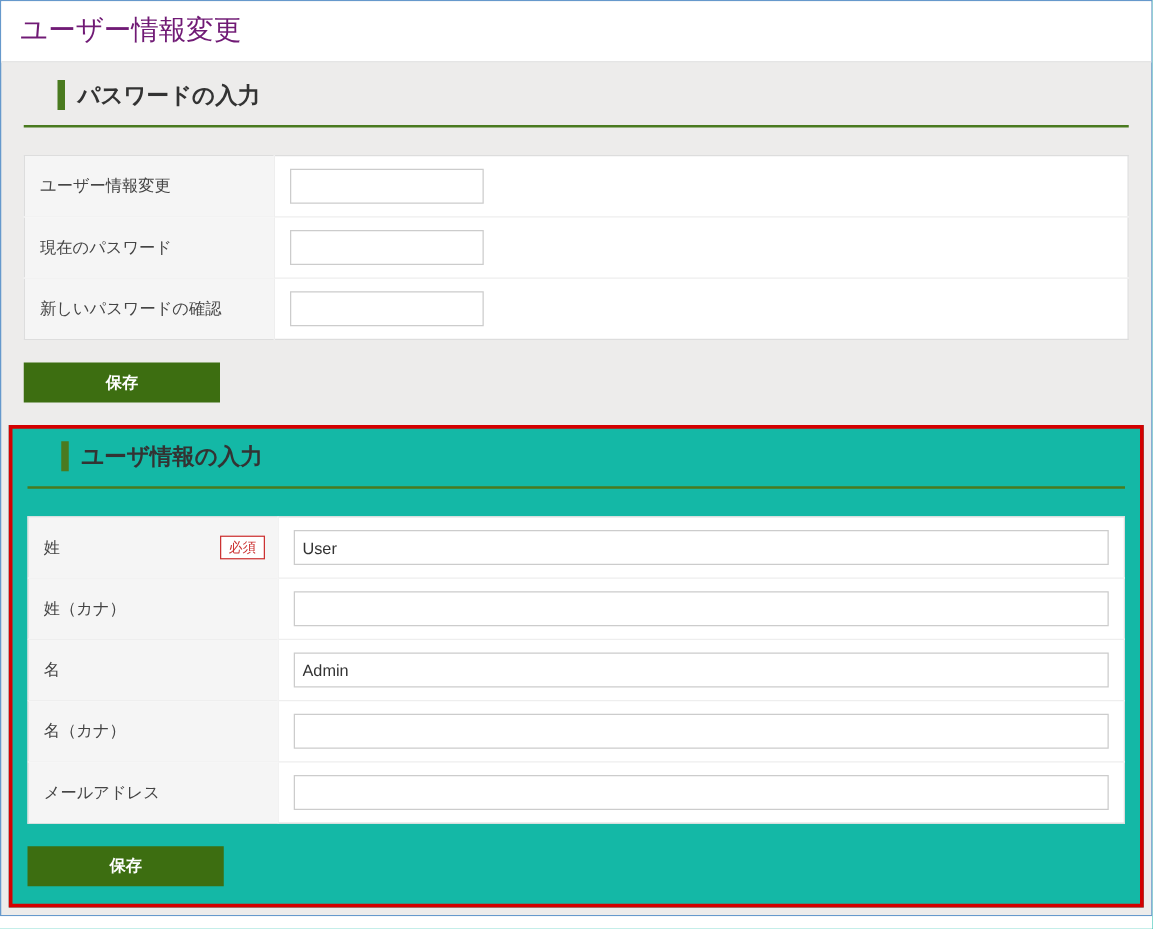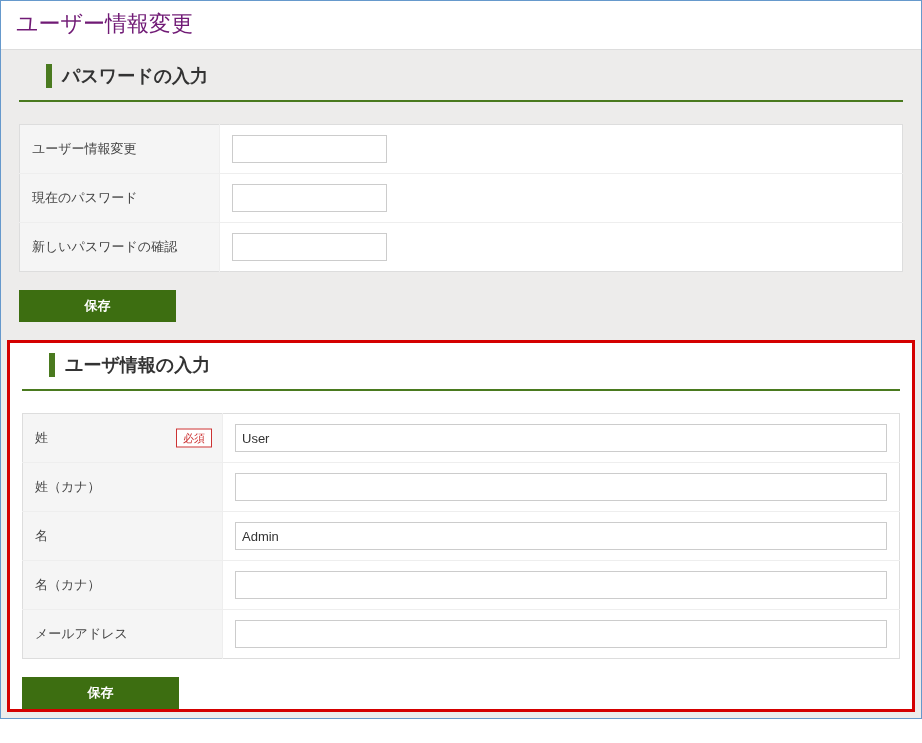--- a/index.html
+++ b/index.html
@@ -105,22 +105,22 @@
       position: absolute;
       right: 10px;
       top: 50%;
       transform: translateY(-50%);
       background: #fff;
       text-align: right;
     }
     .highlighted {
       border: 3px solid #d40000;
       margin: 0 6px 6px 6px;
-      padding: 10px 12px 0 12px;
-      background: #ffffff;
+      padding: 10px 12px 14px 12px;
+      background: #14b8a6;
     }
   </style>
 </head>
 <body>
 
 <div class="outer">
   <h1 class="page-title">ユーザー情報変更</h1>
 
   <div class="section">
     <h2 class="section-title">パスワードの入力</h2>

